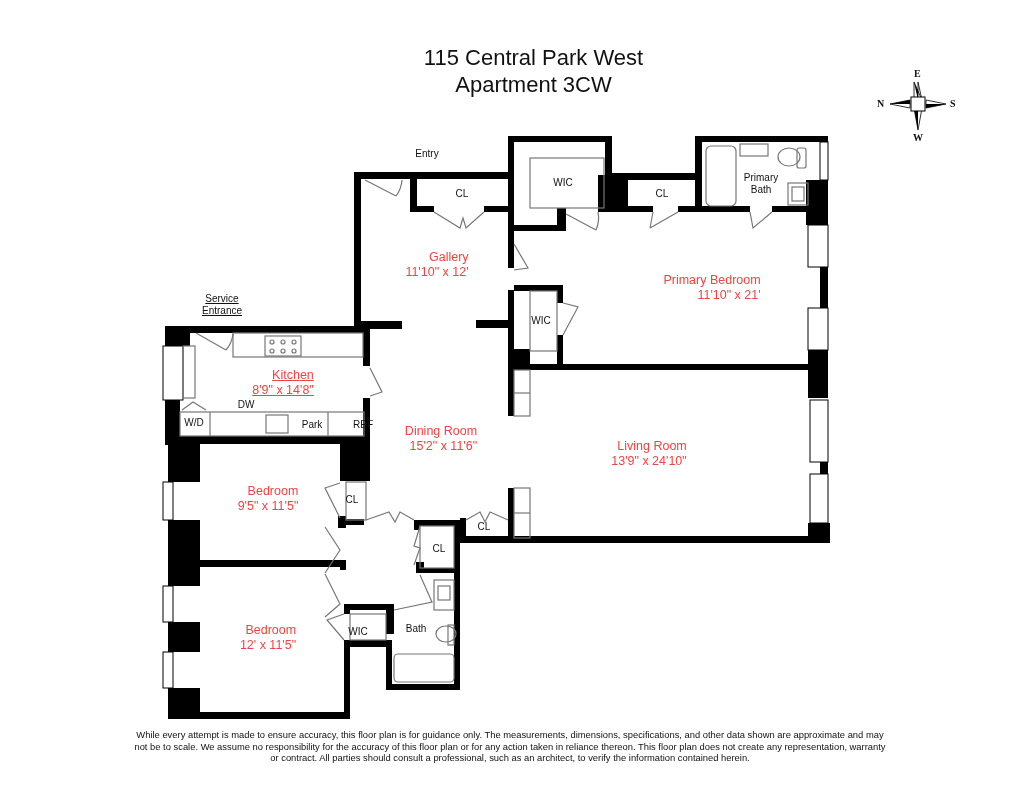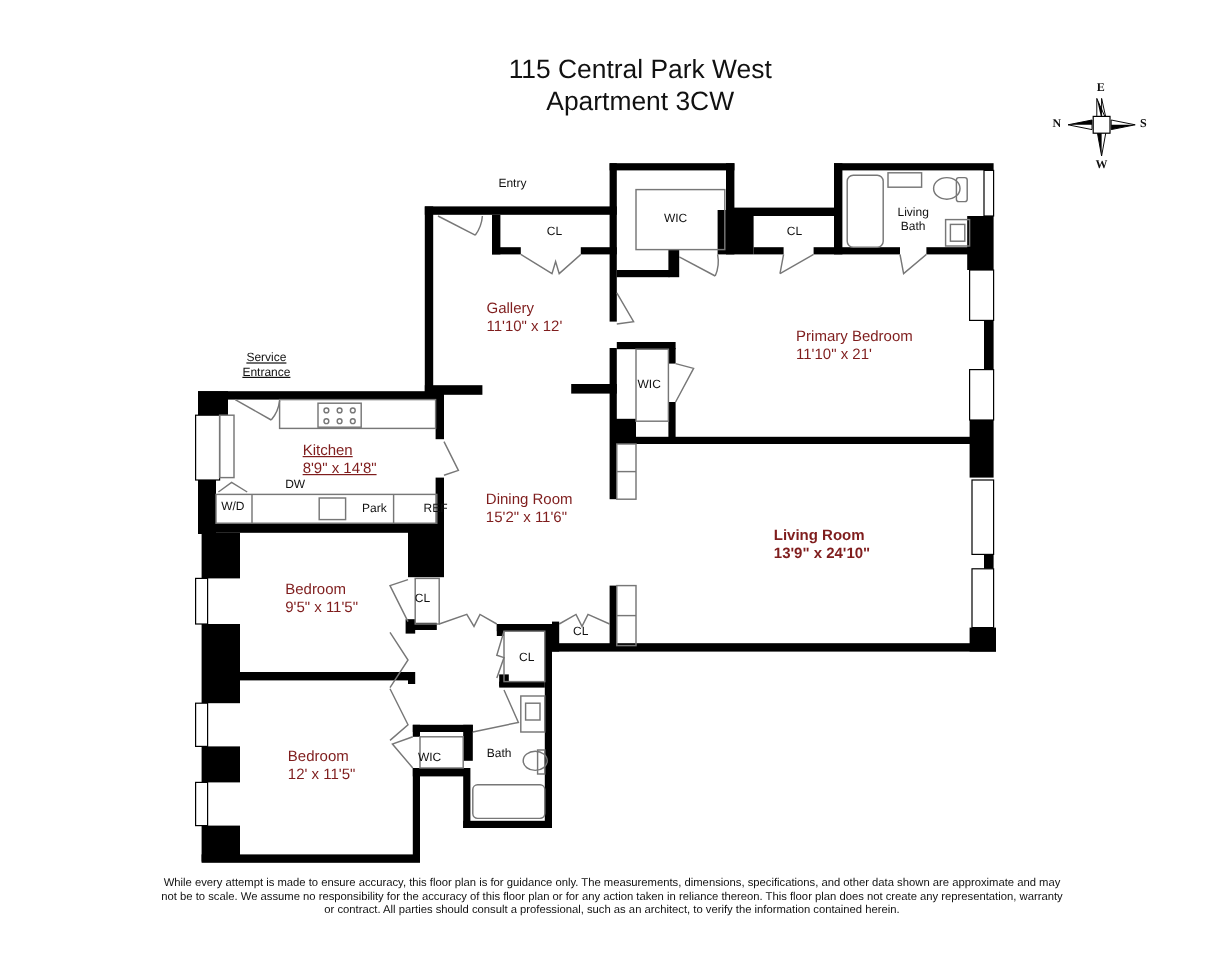--- a/index.html
+++ b/index.html
@@ -1,21 +1,21 @@
 <!DOCTYPE html>
 <html><head>
 <meta charset="utf-8">
 <style>
   html, body { margin: 0; padding: 0; background: #ffffff; }
   body { width: 1011px; height: 800px; position: relative; overflow: hidden; font-family: "Liberation Sans", sans-serif; color: #111; }
   .title { position: absolute; left: 0; width: 1067px; top: 44px; text-align: center; font-size: 22px; line-height: 27px; color: #111; }
   .compass { position: absolute; left: 868px; top: 74px; width: 100px; height: 70px; }
   .compass .lbl { position: absolute; font-family: "Liberation Serif", serif; font-weight: bold; font-size: 10px; color: #111; }
   svg.plan { position: absolute; left: 0; top: 0; }
-  .room-label { position: absolute; text-align: left; font-size: 12.5px; line-height: 15px; color: #7f1d1d; white-space: nowrap; transform: translateX(-50%); }
+  .room-label { position: absolute; text-align: right; font-size: 12.5px; line-height: 15px; color: #ef4444; white-space: nowrap; transform: translateX(-50%); }
   .small-label { position: absolute; text-align: center; font-size: 10px; line-height: 12px; color: #111; white-space: nowrap; transform: translateX(-50%); }
   .disclaimer { position: absolute; left: 130px; width: 760px; top: 729px; text-align: center; font-size: 9.4px; line-height: 11.5px; color: #111; }
 </style>
 </head>
 <body>
 
 <div class="title">
   <div>115 Central Park West</div>
   <div>Apartment 3CW</div>
 </div>
@@ -208,44 +208,44 @@
   <div>11'10" x 12'</div>
 </div>
 <div class="room-label" style="left:712px; top:273px;">
   <div>Primary Bedroom</div>
   <div>11'10" x 21'</div>
 </div>
 <div class="room-label" style="left:283px; top:368px;text-decoration:underline;">
   <div>Kitchen</div>
   <div>8'9" x 14'8"</div>
 </div>
-<div class="room-label" style="left:441px; top:409px;">
+<div class="room-label" style="left:441px; top:424px;">
   <div>Dining Room</div>
   <div>15'2" x 11'6"</div>
 </div>
-<div class="room-label" style="left:685px; top:439px;font-weight:bold;">
+<div class="room-label" style="left:649px; top:439px;">
   <div>Living Room</div>
   <div>13'9" x 24'10"</div>
 </div>
 <div class="room-label" style="left:268px; top:484px;">
   <div>Bedroom</div>
   <div>9'5" x 11'5"</div>
 </div>
 <div class="room-label" style="left:268px; top:623px;">
   <div>Bedroom</div>
   <div>12' x 11'5"</div>
 </div>
 
 <div class="small-label" style="left:383px; top:148px;margin-left:44px;">Entry</div>
 <div class="small-label" style="left:222px; top:293px;text-decoration:underline;">
   <div>Service</div>
   <div>Entrance</div>
 </div>
 <div class="small-label" style="left:761px; top:172px;">
-  <div>Living</div>
+  <div>Primary</div>
   <div>Bath</div>
 </div>
 <div class="small-label" style="left:416px; top:623px;">Bath</div>
 <div class="small-label" style="left:563px; top:177px;">WIC</div>
 <div class="small-label" style="left:541px; top:315px;">WIC</div>
 <div class="small-label" style="left:358px; top:626px;">WIC</div>
 <div class="small-label" style="left:462px; top:188px;">CL</div>
 <div class="small-label" style="left:662px; top:188px;">CL</div>
 <div class="small-label" style="left:352px; top:494px;">CL</div>
 <div class="small-label" style="left:439px; top:543px;">CL</div>

